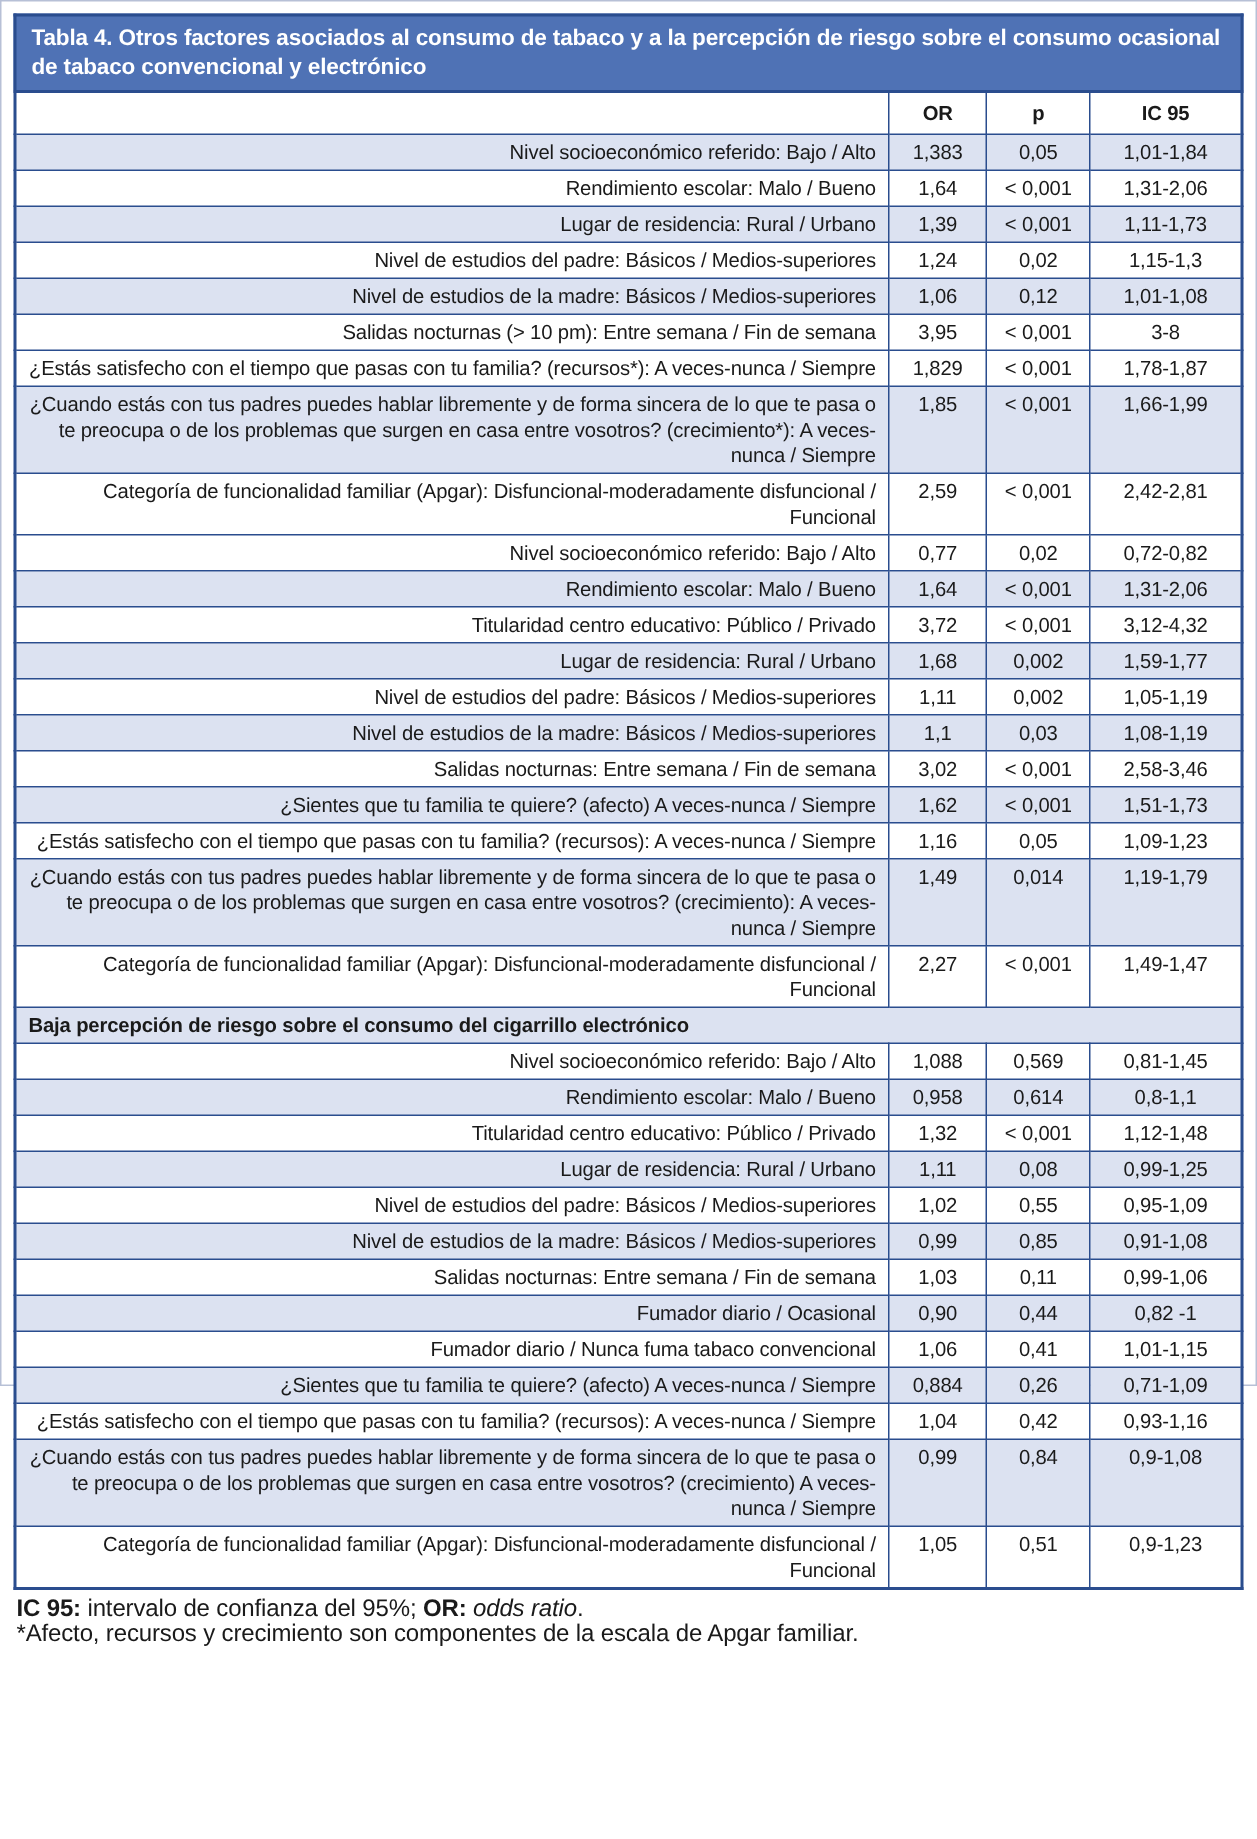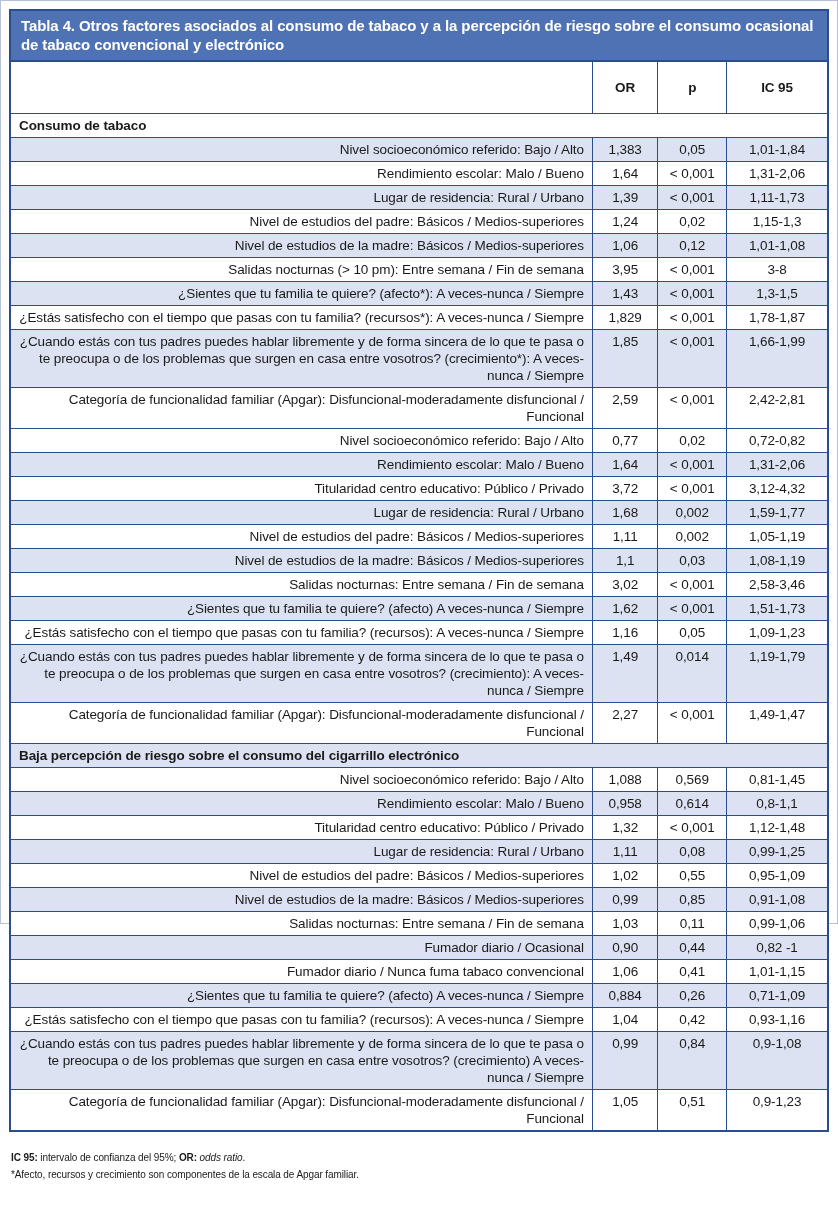--- a/index.html
+++ b/index.html
@@ -34,31 +34,31 @@
     border:1px solid var(--border);
     font-size:13.5px;
     line-height:17px;
     padding:3px 8px;
     vertical-align:top;
     letter-spacing:-0.1px;
   }
   thead th{
     font-weight:bold;
     text-align:center;
-    padding:17px 4px;
+    padding:5px 4px;
     background:#fff;
   }
   td.lbl{text-align:right;}
   td.num{text-align:center;white-space:nowrap;padding-left:2px;padding-right:2px;}
   td.section{font-weight:bold;}
   tr.shade td{background:var(--stripe);}
   tr:not(.shade) td{background:#fff;}
   .footnotes{
-    margin-top:18px;
-    font-size:10px;
+    margin-top:5px;
+    font-size:16px;
     line-height:16.5px;
     letter-spacing:-0.1px;
     padding-left:2px;
   }
   .footnotes b{font-weight:bold;}
   .footnotes i{font-style:italic;}
 </style>
 </head>
 <body>
 
@@ -75,23 +75,20 @@
     </colgroup>
     <thead>
       <tr>
         <th></th>
         <th>OR</th>
         <th>p</th>
         <th>IC 95</th>
       </tr>
     </thead>
     <tbody>
-        <tr>
-          <td colspan="4" class="section">Consumo de tabaco</td>
-        </tr>
         <tr class="shade">
           <td class="lbl">Nivel socioeconómico referido: Bajo / Alto</td>
           <td class="num">1,383</td>
           <td class="num">0,05</td>
           <td class="num">1,01-1,84</td>
         </tr>
         <tr>
           <td class="lbl">Rendimiento escolar: Malo / Bueno</td>
           <td class="num">1,64</td>
           <td class="num">&lt; 0,001</td>
@@ -114,26 +111,20 @@
           <td class="num">1,06</td>
           <td class="num">0,12</td>
           <td class="num">1,01-1,08</td>
         </tr>
         <tr>
           <td class="lbl">Salidas nocturnas (&gt; 10 pm): Entre semana / Fin de semana</td>
           <td class="num">3,95</td>
           <td class="num">&lt; 0,001</td>
           <td class="num">3-8</td>
         </tr>
-        <tr class="shade">
-          <td class="lbl">¿Sientes que tu familia te quiere? (afecto*): A veces-nunca / Siempre</td>
-          <td class="num">1,43</td>
-          <td class="num">&lt; 0,001</td>
-          <td class="num">1,3-1,5</td>
-        </tr>
         <tr>
           <td class="lbl">¿Estás satisfecho con el tiempo que pasas con tu familia? (recursos*): A veces-nunca / Siempre</td>
           <td class="num">1,829</td>
           <td class="num">&lt; 0,001</td>
           <td class="num">1,78-1,87</td>
         </tr>
         <tr class="shade">
           <td class="lbl">¿Cuando estás con tus padres puedes hablar libremente y de forma sincera de lo que te pasa o te preocupa o de los problemas que surgen en casa entre vosotros? (crecimiento*): A veces-nunca / Siempre</td>
           <td class="num">1,85</td>
           <td class="num">&lt; 0,001</td>

